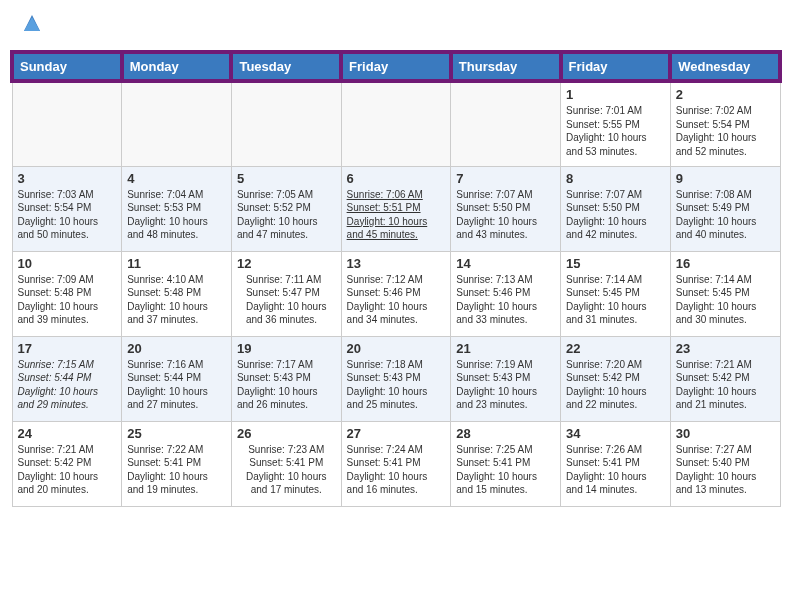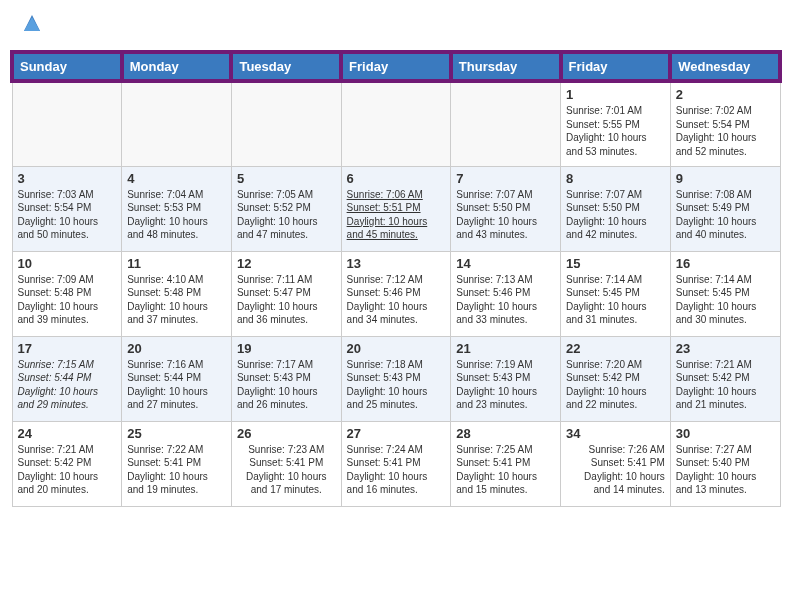--- a/index.html
+++ b/index.html
@@ -219,21 +219,21 @@
         </td>
         <td>
           <span class="day-number">11</span>
           <div class="day-info" style="white-space: pre-line;">Sunrise: 4:10 AM
 Sunset: 5:48 PM
 Daylight: 10 hours
 and 37 minutes.</div>
         </td>
         <td>
           <span class="day-number">12</span>
-          <div class="day-info" style="white-space: pre-line;">Sunrise: 7:11 AM
+          <div class="day-info" style="white-space: pre-line; margin-left: 9px;">Sunrise: 7:11 AM
 Sunset: 5:47 PM
 Daylight: 10 hours
 and 36 minutes.</div>
         </td>
         <td>
           <span class="day-number">13</span>
           <div class="day-info" style="white-space: pre-line;">Sunrise: 7:12 AM
 Sunset: 5:46 PM
 Daylight: 10 hours
 and 34 minutes.</div>
@@ -342,21 +342,21 @@
         </td>
         <td>
           <span class="day-number">28</span>
           <div class="day-info" style="white-space: pre-line;">Sunrise: 7:25 AM
 Sunset: 5:41 PM
 Daylight: 10 hours
 and 15 minutes.</div>
         </td>
         <td>
           <span class="day-number">34</span>
-          <div class="day-info" style="white-space: pre-line; text-align: right;">Sunrise: 7:26 AM
+          <div class="day-info" style="white-space: pre-line;">Sunrise: 7:26 AM
 Sunset: 5:41 PM
 Daylight: 10 hours
 and 14 minutes.</div>
         </td>
         <td>
           <span class="day-number">30</span>
           <div class="day-info" style="white-space: pre-line;">Sunrise: 7:27 AM
 Sunset: 5:40 PM
 Daylight: 10 hours
 and 13 minutes.</div>

